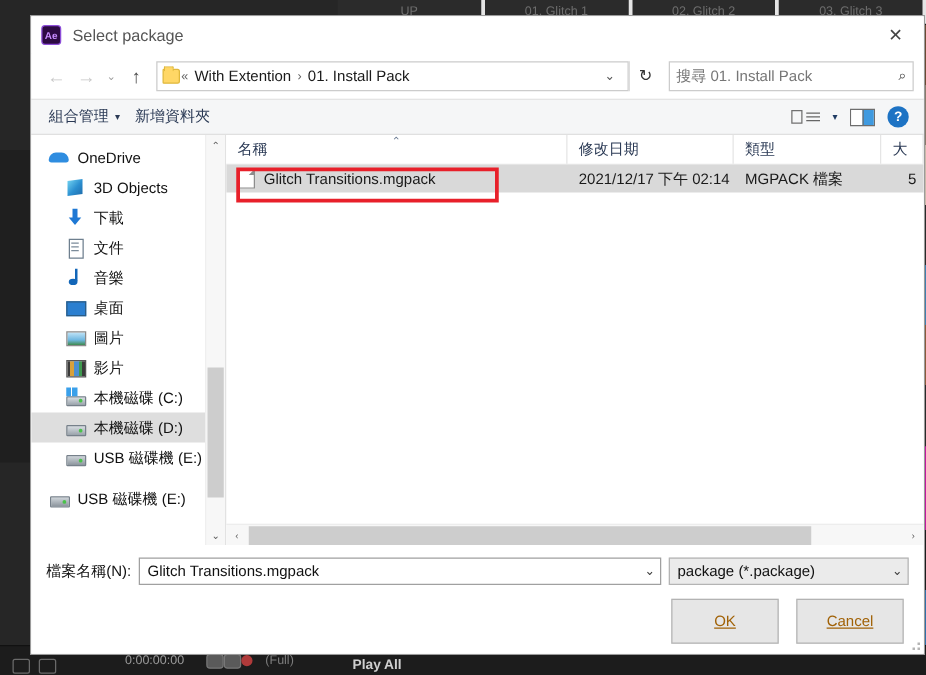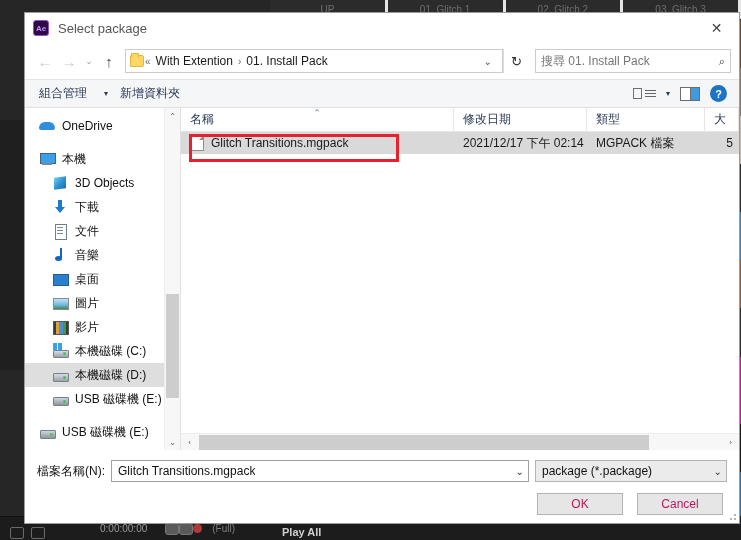--- a/index.html
+++ b/index.html
@@ -121,21 +121,21 @@
   }
   .search-text { color: #767676; font-size: 12px; }
   .search-ico { margin-left: auto; color: #444; font-size: 11px; }
 
   
   .cmdbar {
     height: 29px; background: #f5f6f7; border-top: 1px solid #e4e4e4;
     border-bottom: 1px solid #e0e0e0;
     display: flex; align-items: center; padding: 0 8px; flex: none;
   }
-  .cmd { color: #2b3a55; font-size: 12px; padding: 0 6px; display: flex; align-items: center; gap: 17px; }
+  .cmd { color: #2b3a55; font-size: 12px; padding: 0 6px; display: flex; align-items: center; gap: 5px; }
   .cmd .car { font-size: 8px; color: #2b3a55; }
   .cmd-right { margin-left: auto; display: flex; align-items: center; gap: 10px; padding-right: 4px; }
   .viewico { display: flex; align-items: center; gap: 3px; color: #3a3a3a; }
   .vi-box { width: 9px; height: 11px; border: 1px solid #707070; }
   .vi-lines { display: flex; flex-direction: column; gap: 2px; }
   .vi-lines i { display: block; width: 11px; height: 1px; background: #666; }
   .paneico {
     width: 20px; height: 14px; border: 1px solid #6d6d6d; display: flex;
   }
   .paneico u { display: block; width: 50%; height: 100%; background: #fff; }
@@ -312,22 +312,22 @@
     height: 22px; border: 1px solid #a0a0a0; background: #fff;
     display: flex; align-items: center; padding: 0 4px 0 6px; font-size: 12px;
     color: #111;
   }
   .combo .cv { overflow: hidden; white-space: nowrap; }
   .combo .cc { margin-left: auto; color: #3a3a3a; font-size: 10px; padding-left: 8px; }
   .combo.fname { flex: 1; min-width: 0; }
   .combo.filter { width: 192px; flex: none; background: #ebebeb; border-color: #b4b4b4; }
   .btnrow { display: flex; justify-content: flex-end; gap: 14px; margin-top: 11px; padding-right: 4px; }
   .btn {
-    width: 86px; height: 22px; border: 1px solid #b3b3b3; background: #e6e6e6;
-    font-size: 12px; color: #be185d; display: flex; align-items: center; justify-content: center;
+    width: 86px; height: 36px; border: 1px solid #b3b3b3; background: #e6e6e6;
+    font-size: 12px; color: #a16207; display: flex; align-items: center; justify-content: center; text-decoration: underline;
   }
   .grip { position: absolute; right: 3px; bottom: 3px; width: 10px; height: 10px; }
   .grip i { position: absolute; width: 2px; height: 2px; background: #b5b5b5; }
 </style>
 </head>
 <body>
 
 <div id="bg">
   <div class="bg-leftpanel"></div>
   <div class="bg-leftpanel-dark"></div>
@@ -426,24 +426,20 @@
     </div>
   </div>
 
   <div class="split">
 
     <div class="sidebar">
       <div class="tree" id="sidebar-tree">
           <div class="node">
             <span class="ic cloud"></span>
             <span class="lbl">OneDrive</span>
-          </div>
-          <div class="node gapabove">
-            <span class="ic pc"></span>
-            <span class="lbl">本機</span>
           </div>
           <div class="node indent">
             <span class="ic cube"></span>
             <span class="lbl">3D Objects</span>
           </div>
           <div class="node indent">
             <span class="ic dl"></span>
             <span class="lbl">下載</span>
           </div>
           <div class="node indent">

